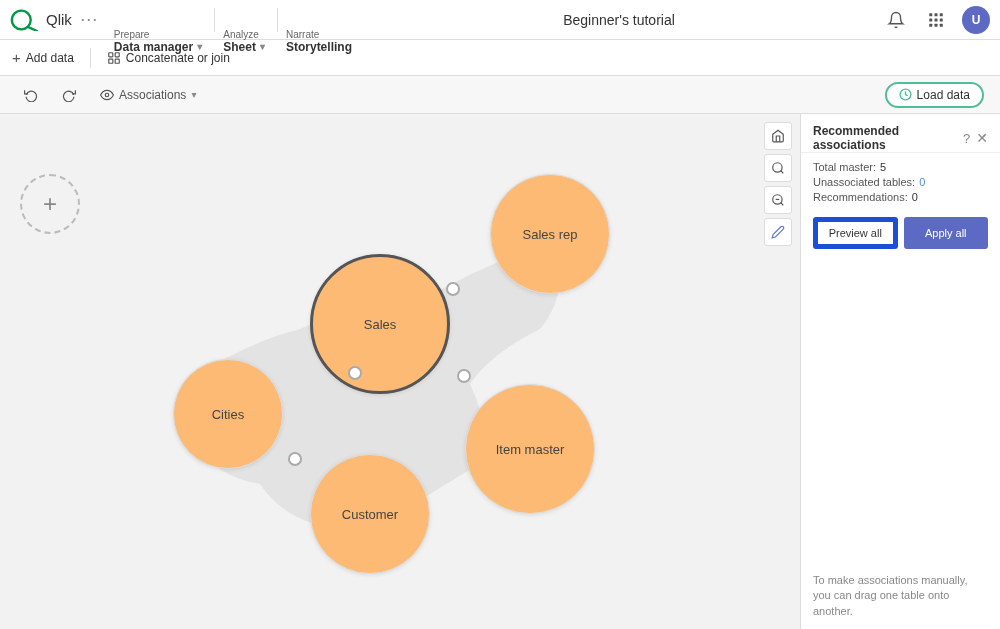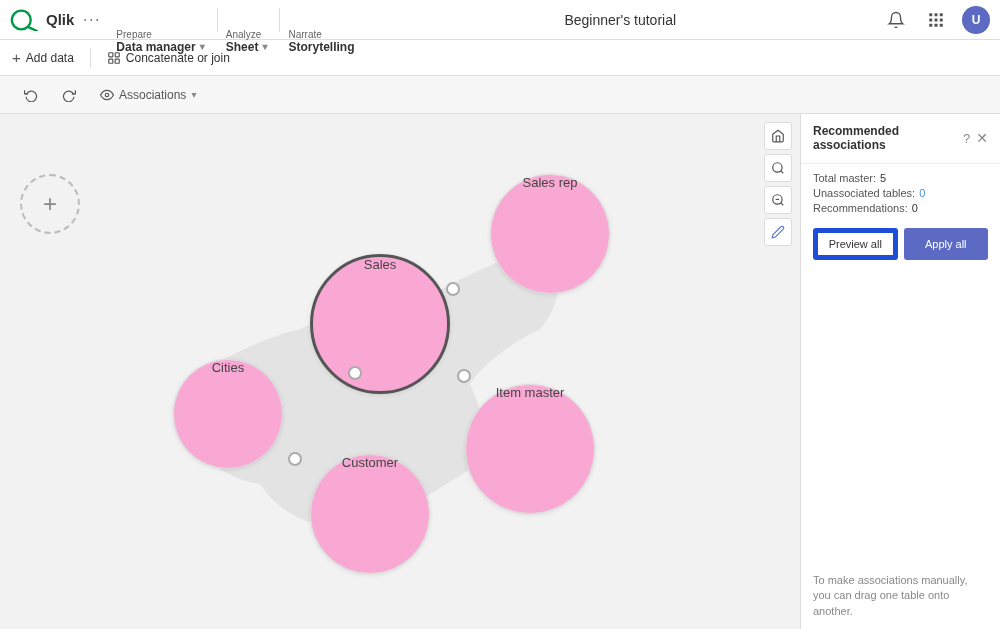--- a/index.html
+++ b/index.html
@@ -64,22 +64,22 @@
     }
     .canvas-add-btn {
       position: absolute; left: 20px; top: 60px;
       width: 60px; height: 60px; border-radius: 50%; border: 2px dashed #bbb;
       background: transparent; display: flex; align-items: center; justify-content: center;
       cursor: pointer; color: #888; font-size: 24px;
     }
 
     
     .bubble {
-      position: absolute; border-radius: 50%; background: #f9a8d4;
-      border: 1px solid #ddd; display: flex; justify-content: center;
+      position: absolute; border-radius: 50%; background: #fdba74;
+      border: 1px solid #ddd; display: flex; align-items: center; justify-content: center;
       font-size: 13px; color: #444; cursor: pointer;
       box-shadow: 0 1px 4px rgba(0,0,0,0.1);
     }
     .bubble.selected {
       border: 3px solid #555; font-weight: 500;
     }
 
     
     .connector-dot {
       position: absolute; width: 14px; height: 14px; border-radius: 50%;
@@ -92,21 +92,21 @@
       pointer-events: none;
     }
 
     
     .rec-panel {
       width: 200px; background: #fff; border-left: 1px solid #ddd;
       display: flex; flex-direction: column;
     }
     .rec-panel-header {
       display: flex; align-items: center; justify-content: space-between;
-      padding: 10px 12px 11px 12px; border-bottom: 1px solid #eee;
+      padding: 10px 12px 0 12px; border-bottom: 1px solid #eee;
     }
     .rec-panel-title { font-size: 12px; font-weight: 600; color: #333; }
     .rec-panel-icons { display: flex; gap: 6px; align-items: center; }
     .rec-info-icon { color: #888; cursor: pointer; font-size: 13px; }
     .rec-close-icon { color: #888; cursor: pointer; font-size: 14px; }
     .rec-stats { padding: 8px 12px; font-size: 11px; color: #555; display: flex; flex-direction: column; gap: 3px; }
     .rec-stat-row { display: flex; gap: 4px; }
     .rec-stat-label { color: #555; }
     .rec-stat-value { color: #333; font-weight: 500; }
     .rec-stat-value.blue { color: #4a90d9; }
@@ -124,21 +124,21 @@
   </style>
 </head>
 <body>
 
 <div class="top-nav">
   <div class="qlik-logo">
     <svg width="32" height="22" viewBox="0 0 40 28">
       <ellipse cx="14" cy="14" rx="12" ry="12" fill="none" stroke="#009845" stroke-width="3"></ellipse>
       <line x1="23" y1="23" x2="34" y2="28" stroke="#009845" stroke-width="3" stroke-linecap="round"></line>
     </svg>
-    <span style="font-weight:700;font-size:15px;color:#333;">Qlik</span>
+    <span style="font-weight:400;font-size:15px;color:#333;">Qlik</span>
   </div>
   <div class="nav-dots">···</div>
 
   <div class="nav-section">
     <span class="nav-section-label">Prepare</span>
     <span class="nav-section-title">
       <span>Data manager</span>
       <span class="dropdown-arrow">▾</span>
     </span>
   </div>
@@ -217,20 +217,29 @@
     </div>
     <div class="action-btn">
       <svg width="14" height="14" viewBox="0 0 24 24" fill="none" stroke="#555" stroke-width="2">
           <path d="M1 12s4-8 11-8 11 8 11 8-4 8-11 8-11-8-11-8z"></path>
           <circle cx="12" cy="12" r="3"></circle>
         </svg>
       <span>Associations</span>
       <span class="dropdown-arrow">▾</span>
     </div>
   </div>
+  <div class="action-bar-right">
+    <button class="load-data-btn">
+      <svg width="13" height="13" viewBox="0 0 24 24" fill="none" stroke="#52bd95" stroke-width="2.5">
+          <circle cx="12" cy="12" r="10"></circle>
+          <polyline points="12 6 12 12 16 14"></polyline>
+        </svg>
+      <span>Load data</span>
+    </button>
+  </div>
 </div>
 
 <div class="main-area">
 
   <div class="canvas">
 
     <svg class="blob-svg">
 
       <path d="M380 210 Q460 160 555 125 Q570 180 540 215 Q490 240 470 270 Q490 310 480 350 Q445 370 415 390 Q390 430 365 415 Q340 430 315 410 Q280 400 260 370 Q200 360 195 310 Q170 280 215 250 Q260 225 300 215 Q330 200 360 205 Z" fill="rgba(200,200,200,0.35)" stroke="none"></path>
     </svg>

